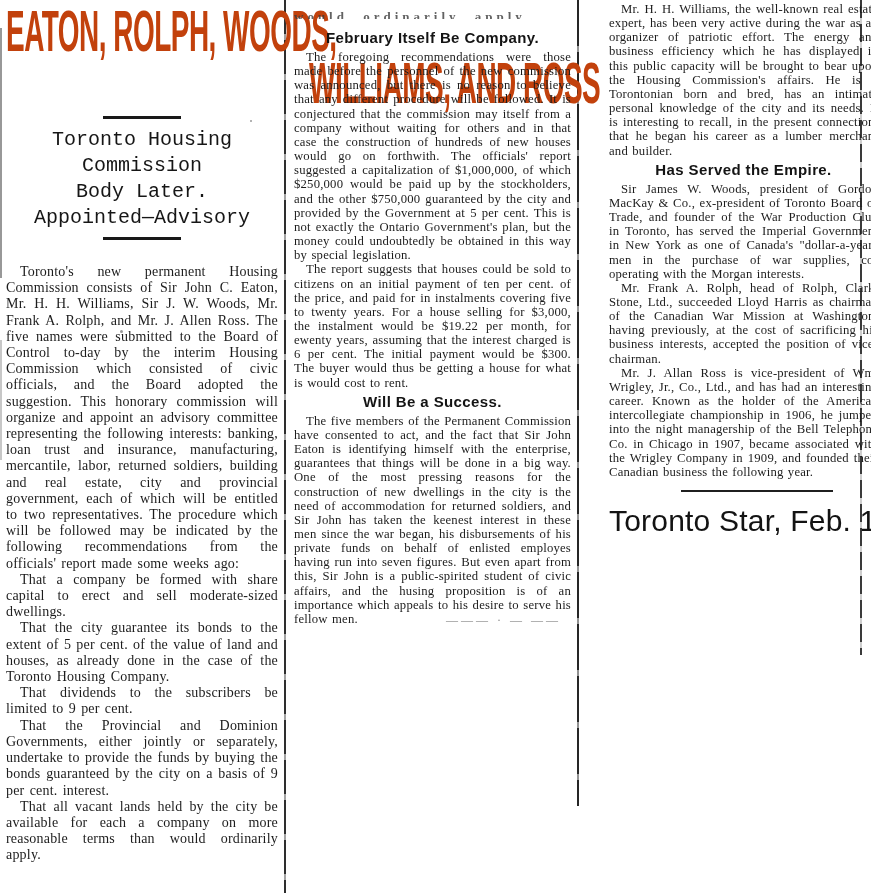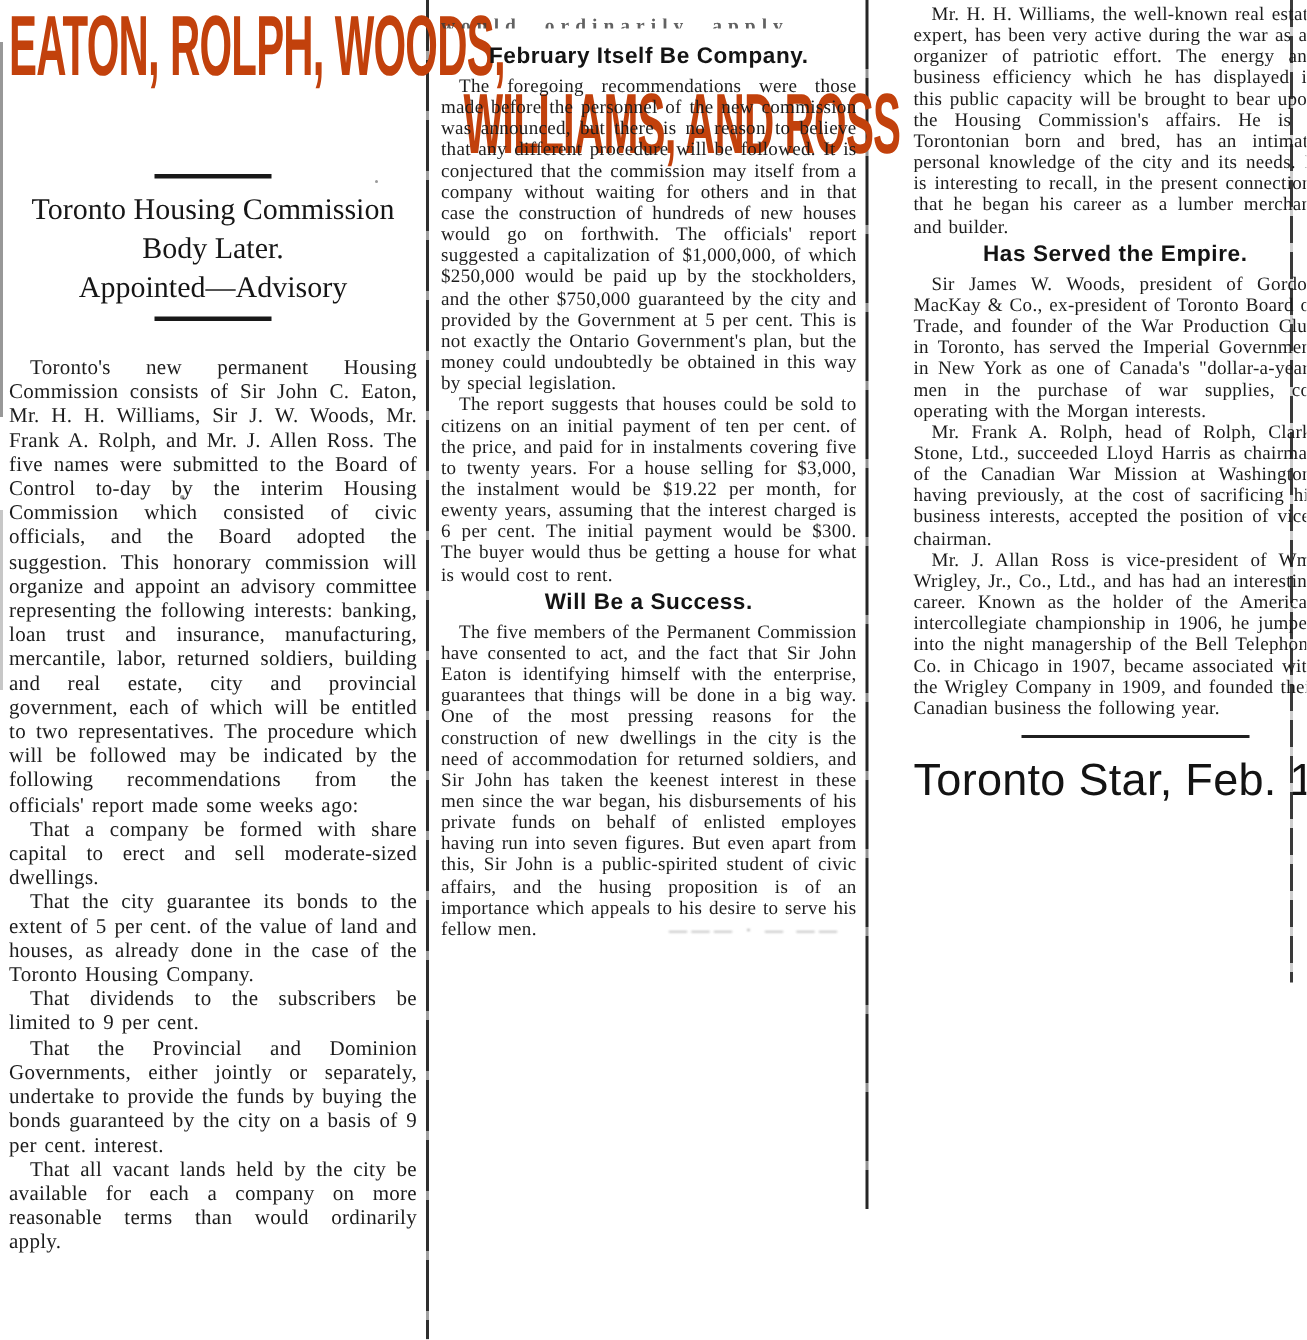--- a/index.html
+++ b/index.html
@@ -18,21 +18,21 @@
   .edge-mark { position:absolute; left:0; width:2px; background:#444; }
   
   #col1 { position:absolute; left:6px; top:4px; width:272px; }
   .headline { font-family:"Liberation Sans", sans-serif; font-weight:700; color:#c2410c;
     white-space:nowrap; letter-spacing:-1px; font-size:57px; line-height:54px; }
   .headline-l1 { display:inline-block; transform:scale(.49,1.0); transform-origin:left top; }
   .headline-l2-wrap { text-align:left; margin-top:-2px; }
   .headline-l2 { display:inline-block; transform:scale(.49,1.0); transform-origin:right top; }
   .short-rule { height:3px; background:#181818; width:78px; margin:6px auto 6px auto; }
   .subhead { text-align:center; font-size:20px; line-height:26px; color:#161616;
-    font-family:Liberation Serif, serif; margin:8px 0 2px 0; }
+    font-family:Liberation Mono, monospace; margin:8px 0 2px 0; }
   .body1 { font-size:14px; line-height:16.2px; text-align:justify; letter-spacing:.2px;
     word-spacing:1.5px; margin-top:24px; }
   .body1 p { margin:0; text-indent:14px; }
   
   #col2 { position:absolute; left:294px; top:0px; width:277px;margin-top:16px; }
   .ghost-top { position:relative; top:-7px; height:10px; overflow:hidden;
     color:#3c3c3c; opacity:.8; font-size:13px; letter-spacing:4px; word-spacing:8px;
     filter:blur(.4px); white-space:nowrap; font-weight:700; }
   .sec-heading { text-align:center; font-family:"Liberation Sans", sans-serif;
     font-weight:700; font-size:15px; color:#141414; letter-spacing:.4px; margin:3px 0 4px 0; }

